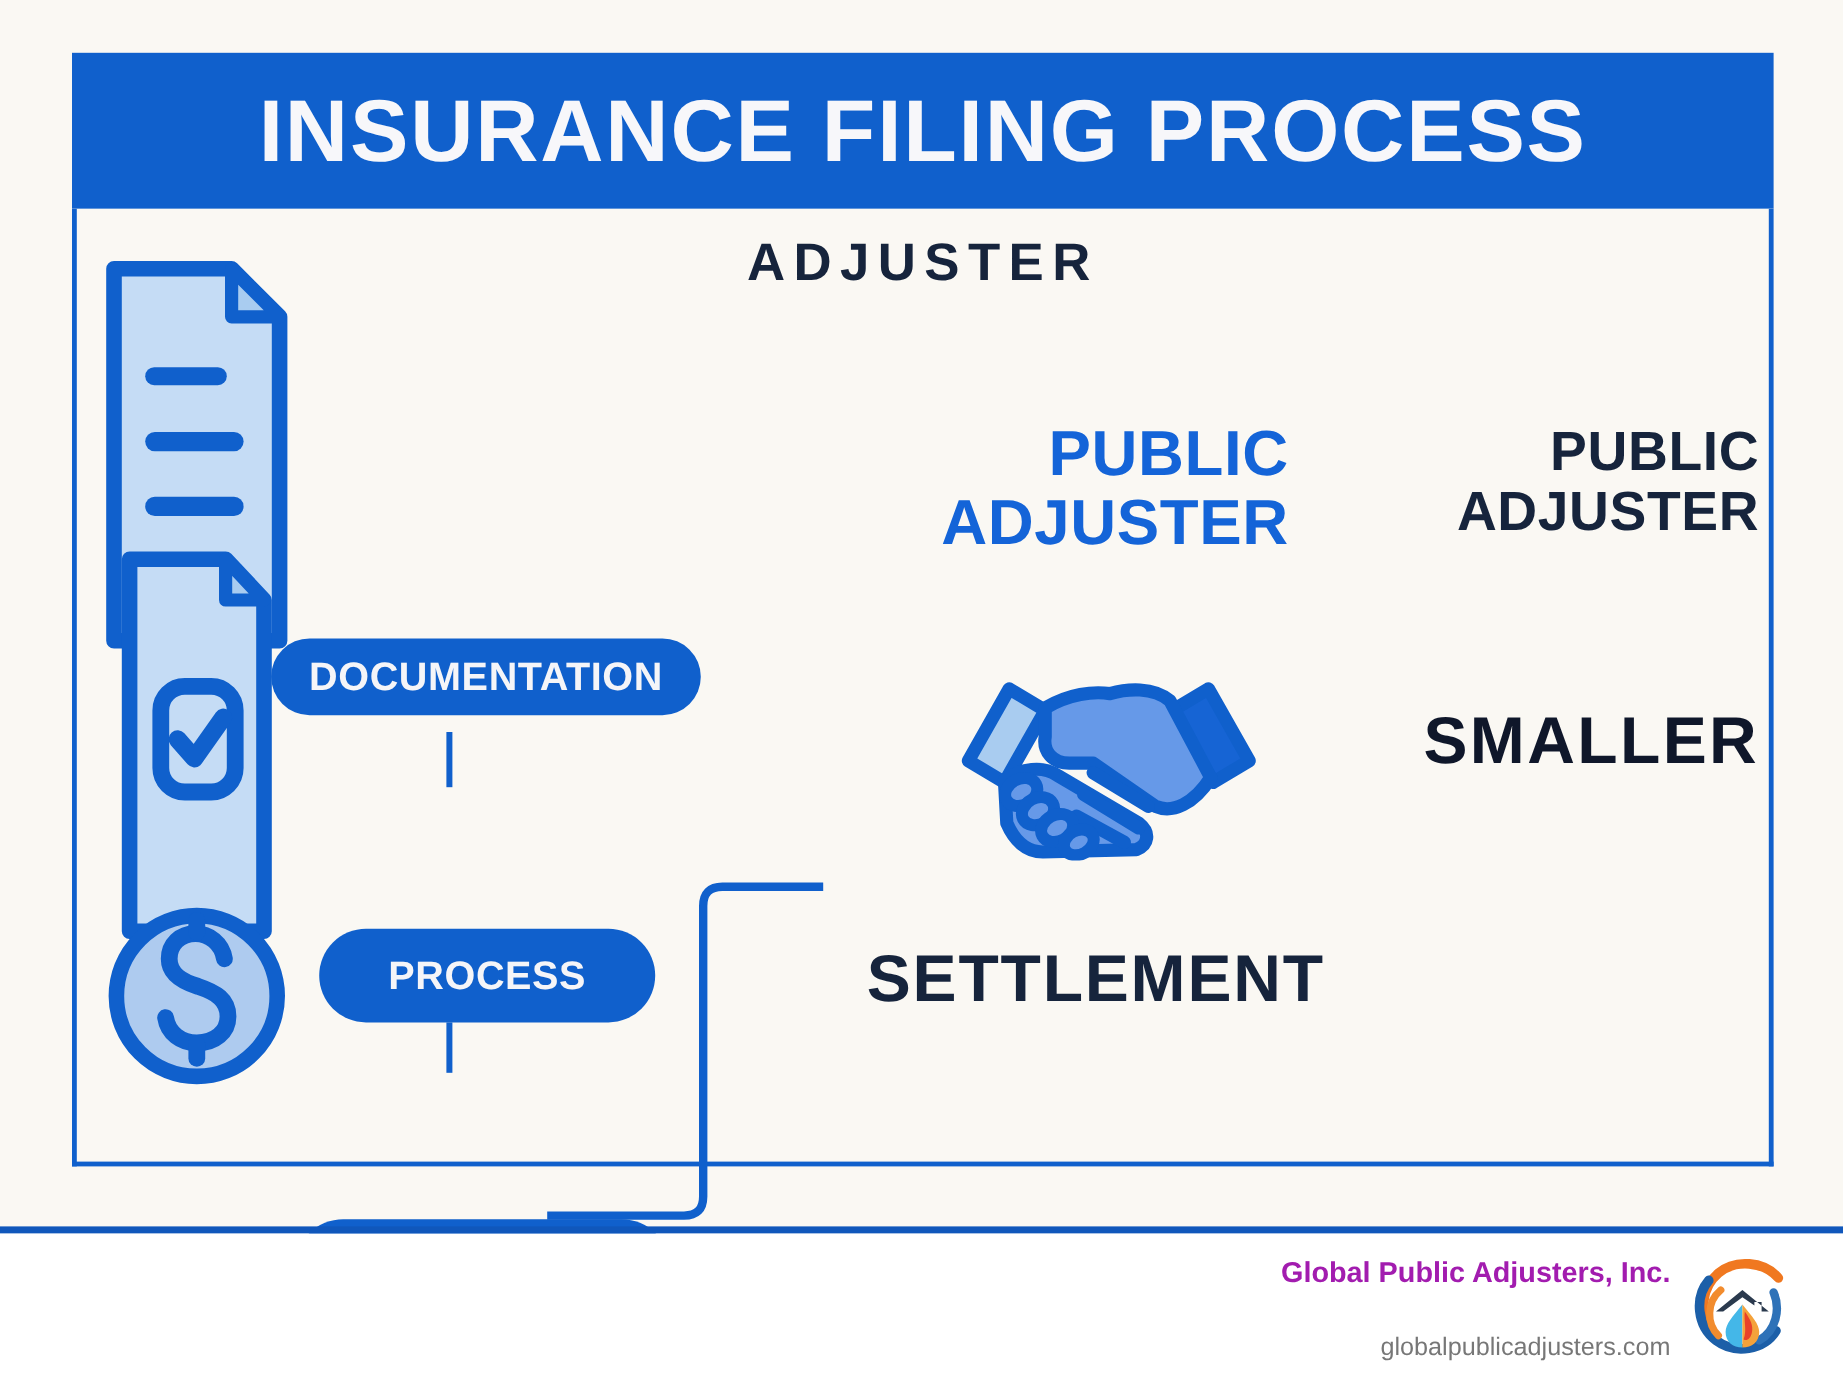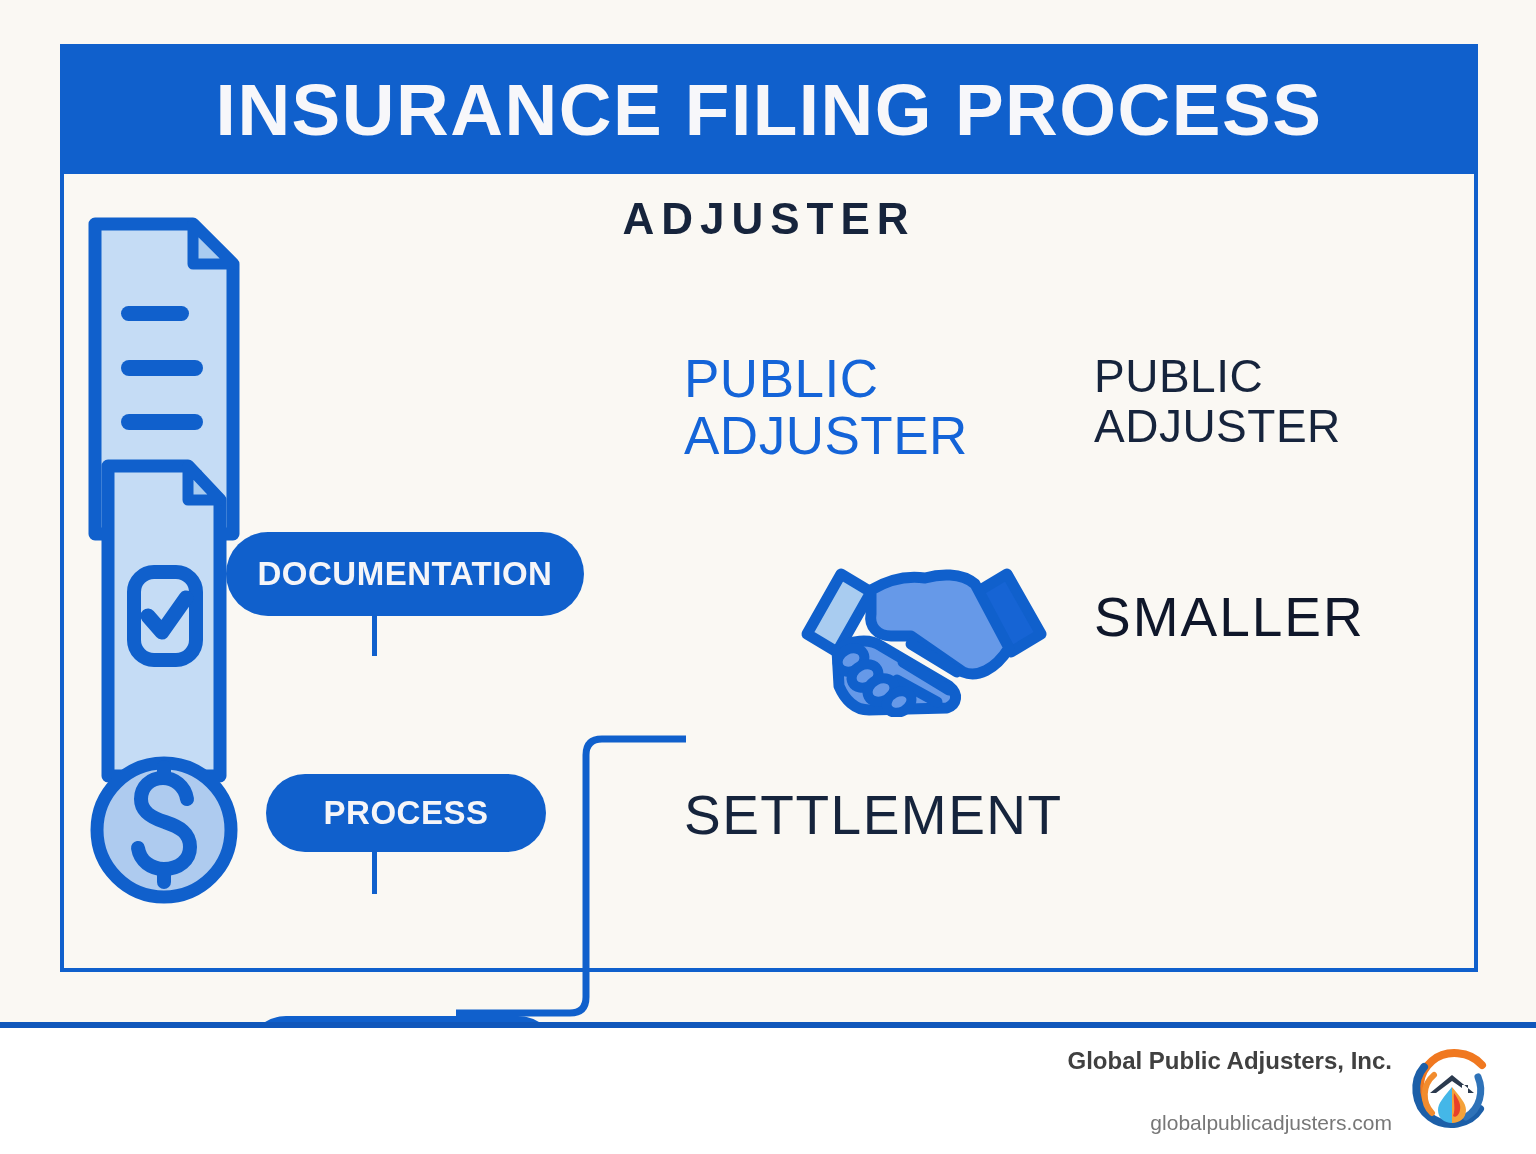--- a/index.html
+++ b/index.html
@@ -99,21 +99,21 @@
     border-radius: 999px;
     display: flex;
     align-items: center;
     justify-content: center;
     color: #f5f5f8;
     font-weight: bold;
     letter-spacing: 0.5px;
     font-family: "Liberation Sans", sans-serif;
   }
 
-  .pill-doc   { left: 62px;  top: 318px; width: 358px; height: 84px; font-size: 33px; }
+  .pill-doc   { left: 62px;  top: 318px; width: 358px; height: 64px; font-size: 33px; }
   .pill-file  { left: 102px; top: 560px; width: 280px; height: 78px; font-size: 33px; }
   .pill-settl { left: 82px;  top: 802px; width: 312px; height: 80px; font-size: 33px; }
 
   .connector-stub {
     position: absolute;
     width: 5px;
     background: #1060cc;
     left: 50%;
     margin-left: -2px;
   }
@@ -126,23 +126,23 @@
     left: 392px;
     top: 555px;
     width: 230px;
     height: 300px;
   }
 
   
   .label {
     position: absolute;
     font-family: "Liberation Sans", sans-serif;
-    font-weight: normal;
+    font-weight: bold;
     line-height: 1.08;
-    text-align: left;
+    text-align: right;
   }
 
   .label-public {
     left: 620px;
     top: 176px;
     width: 390px;
     color: #1464d8;
     font-size: 53px;
     letter-spacing: 0.5px;
   }
@@ -202,21 +202,21 @@
     justify-content: flex-end;
     padding-right: 40px;
   }
 
   .footer-text {
     text-align: right;
     margin-right: 16px;
   }
 
   .footer-company {
-    color: #404040;
+    color: #a21caf;
     font-size: 24px;
     font-weight: bold;
     font-family: "Liberation Sans", sans-serif;
     line-height: 1.35;
   }
 
   .footer-site {
     color: #777777;
     font-size: 21px;
     font-family: "Liberation Sans", sans-serif;

